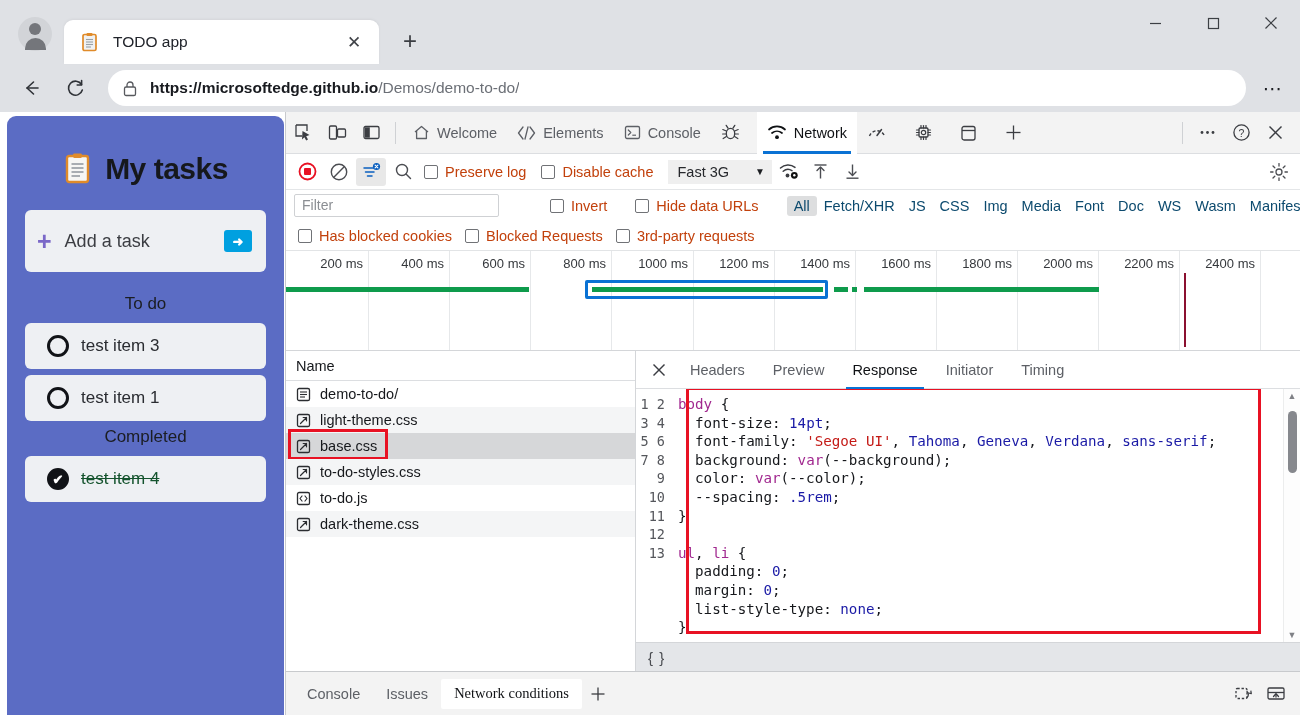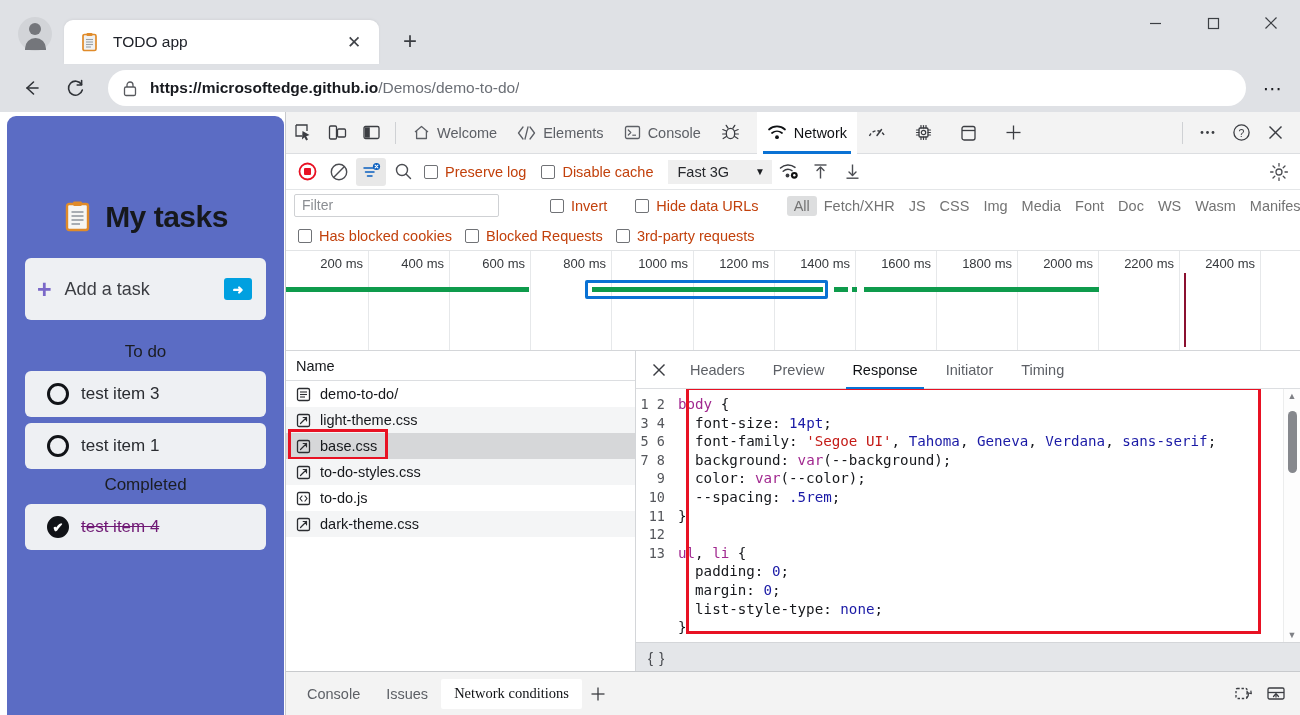--- a/index.html
+++ b/index.html
@@ -134,21 +134,20 @@
     padding: 10px 18px;
   }
   .todo-h1 {
     display: flex; align-items: center; justify-content: center;
     gap: 12px; margin: 26px 0 24px 0;
   }
   .todo-h1 .clip { width: 30px; height: 34px; position: relative; flex:0 0 auto;}
   .todo-h1 span {
     font-size: 30px; font-weight: bold; color: #16181c;
     letter-spacing: -0.5px;
-    margin-top: 48px;
   }
   .add-task {
     background: #eef0f3; border-radius: 6px;
     height: 62px; display: flex; align-items: center;
     padding: 0 14px 0 12px; margin-bottom: 22px;
   }
   .add-plus { color: #7a68c8; font-size: 25px; font-weight: bold; margin-right: 13px; }
   .add-label { flex: 1 1 auto; font-size: 18px; color: #3b3d42; }
   .add-go {
     width: 28px; height: 22px; background: #00a0e0; border-radius: 3px;
@@ -167,21 +166,21 @@
   .task .circle {
     width: 22px; height: 22px; border-radius: 50%;
     border: 3px solid #111317; margin-right: 12px; flex: 0 0 auto;
   }
   .task .circle.done {
     background: #111317; color: #fff; border-color: #111317;
     display: flex; align-items: center; justify-content: center;
     font-size: 13px; font-weight: bold;
   }
   .task .tlabel { font-size: 17px; color: #2a2c31; }
-  .task.completed .tlabel { text-decoration: line-through; color: #701a75; }
+  .task.completed .tlabel { text-decoration: line-through; color: #14532d; }
 
   
   .devtools {
     flex: 1 1 auto; min-width: 0;
     display: flex; flex-direction: column;
     background: #fff;
     border-left: 1px solid #c8cacd;
   }
   .dt-tabbar {
     height: 42px; display: flex; align-items: center;
@@ -247,21 +246,21 @@
   }
   .filter-input {
     width: 205px; height: 23px; border: 1px solid #cfd1d4;
     background: #fff; font-size: 14px; color: #8b8e93;
     padding: 0 7px; line-height: 21px; border-radius: 2px;
     flex: 0 0 auto;
   }
   .fb-gap { width: 17px; flex: 0 0 auto; }
   .type-filters { display: flex; align-items: center; gap: 0; margin-left: 4px;}
   .tf {
-    font-size: 14.5px; color: #737373; padding: 2px 7px;
+    font-size: 14.5px; color: #0c4a6e; padding: 2px 7px;
     border-radius: 3px; white-space: nowrap;
   }
   .tf.active { background: #dddedf; }
   .dt-filterbar2 {
     height: 30px; display: flex; align-items: center;
     padding: 0 8px; gap: 0;
     border-bottom: 1px solid #e2e4e6;
     background: #fff; flex: 0 0 auto;
   }
 

